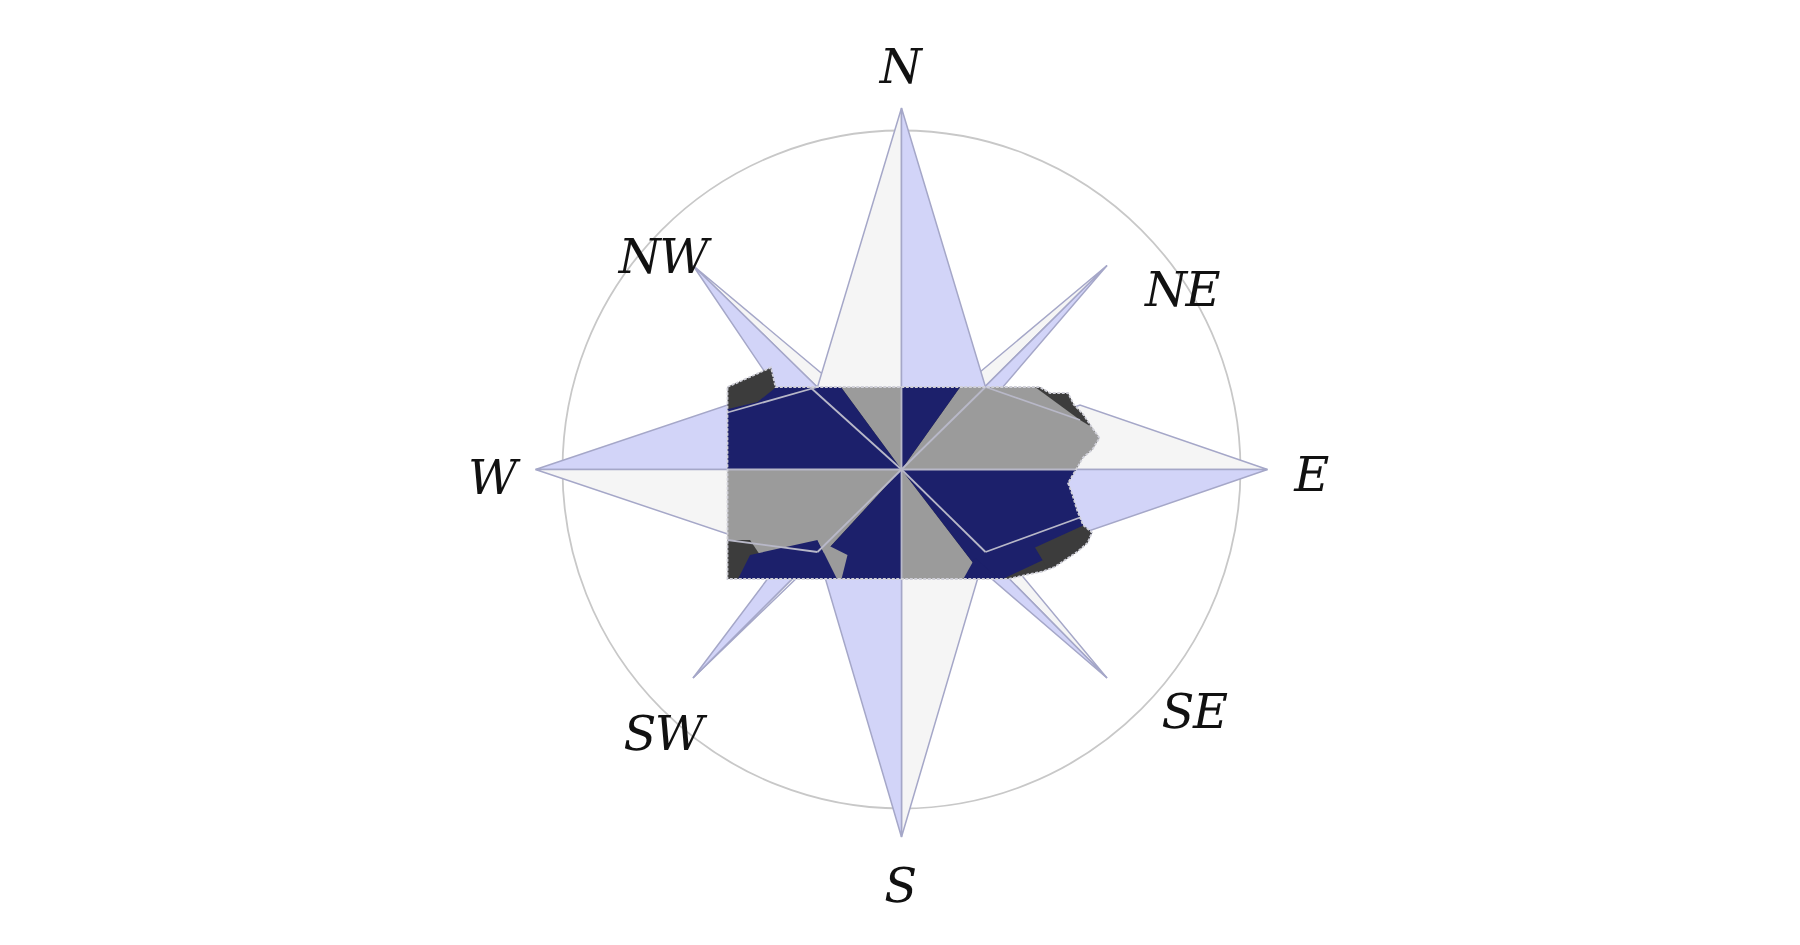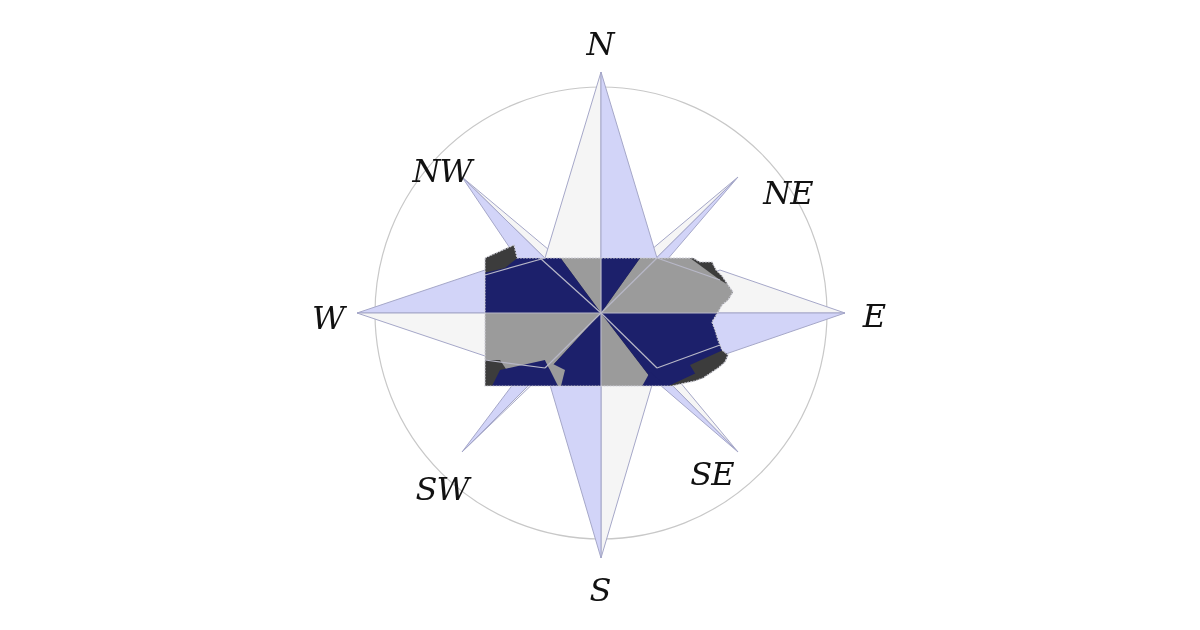--- a/index.html
+++ b/index.html
@@ -123,19 +123,19 @@
         <line x1="485" y1="360" x2="545" y2="368"></line>
       </g>
     </g>
 
     <path d="M485,258 L514,245 L517,258 L693,258 L700,262 L712,262 L716,270 L722,276 L728,285 L733,292 L728,300 L722,305 L718,312 L712,322 L715,330 L718,340 L722,350 L728,355 L725,362 L718,368 L712,372 L703,378 L695,381 L685,383 L672,386 L485,386 Z" fill="none" stroke="#d0d0d8" stroke-width="1.2" stroke-dasharray="2,1"></path>
   </svg>
 
   <div class="label" style="left:600px; top:44px;">N</div>
   <div class="label" style="left:788px; top:157px;margin-top:36px;">NE</div>
   <div class="label" style="left:874px; top:316px;">E</div>
-  <div class="label" style="left:712px; top:474px;font-style:italic;">SE</div>
+  <div class="label" style="left:796px; top:474px;font-style:italic;">SE</div>
   <div class="label" style="left:600px; top:590px;">S</div>
   <div class="label" style="left:442px; top:489px;">SW</div>
   <div class="label" style="left:328px; top:318px;">W</div>
   <div class="label" style="left:442px; top:171px;">NW</div>
 
 </div>
 
 </body></html>

